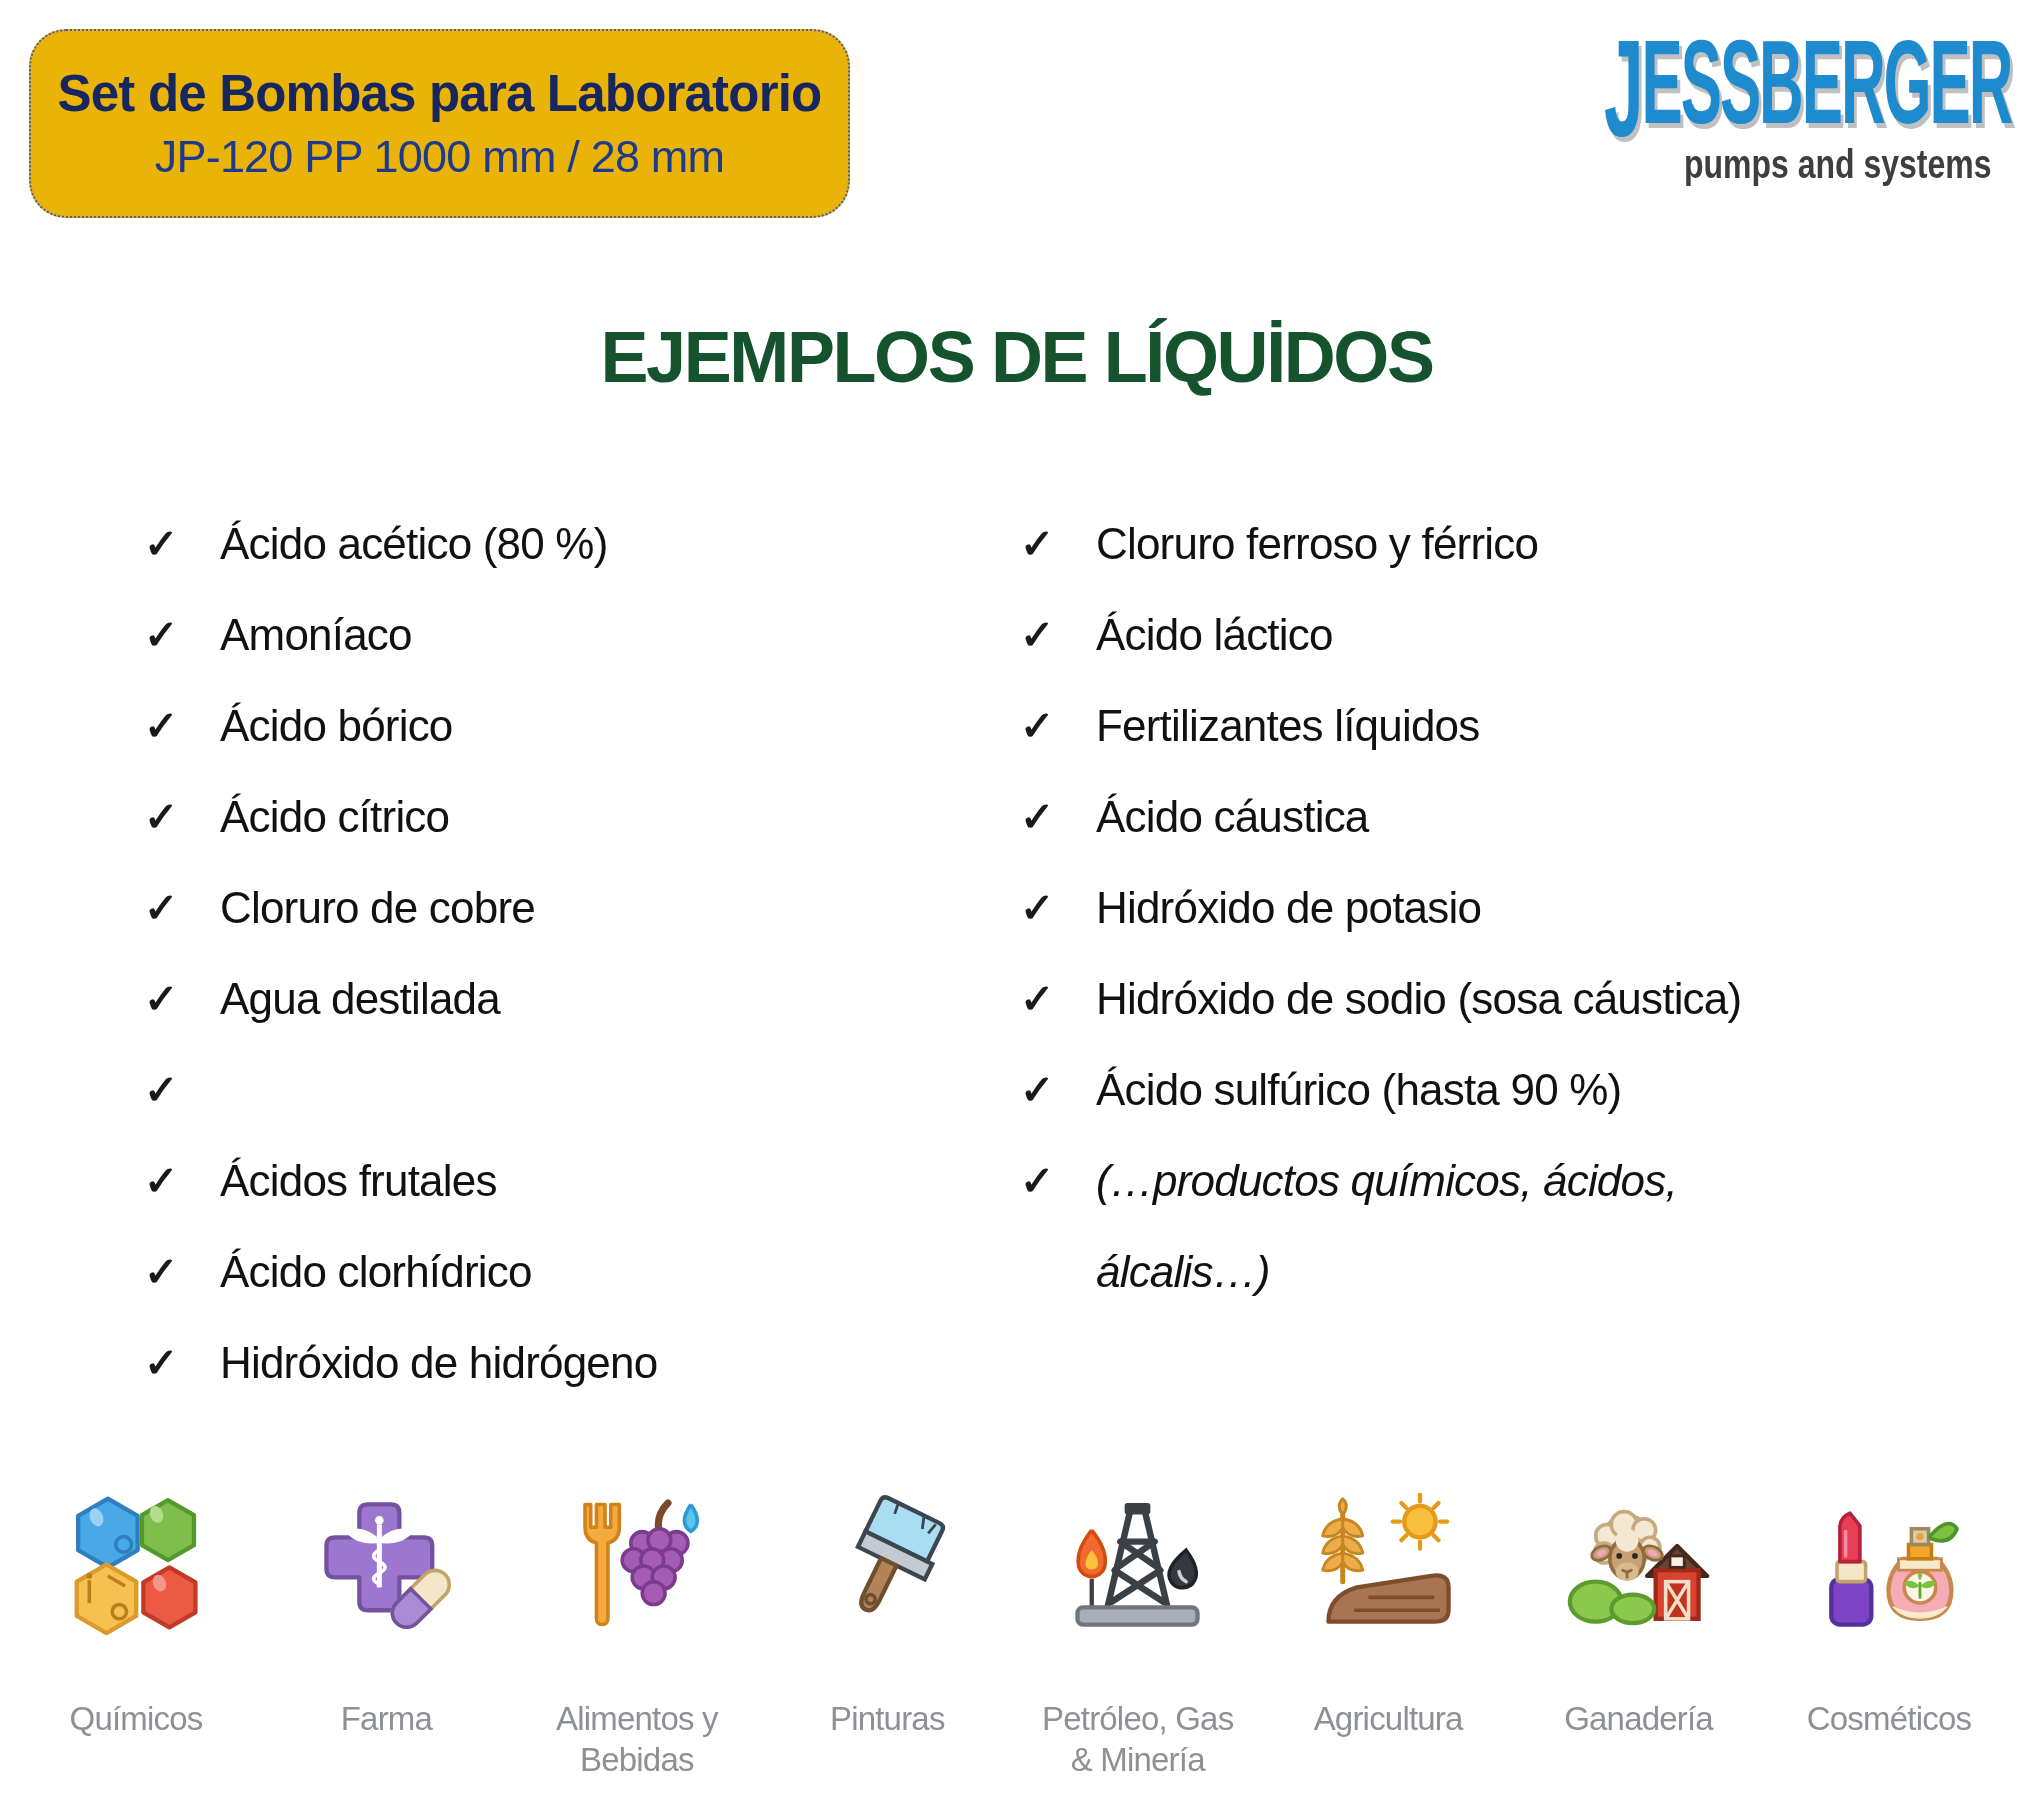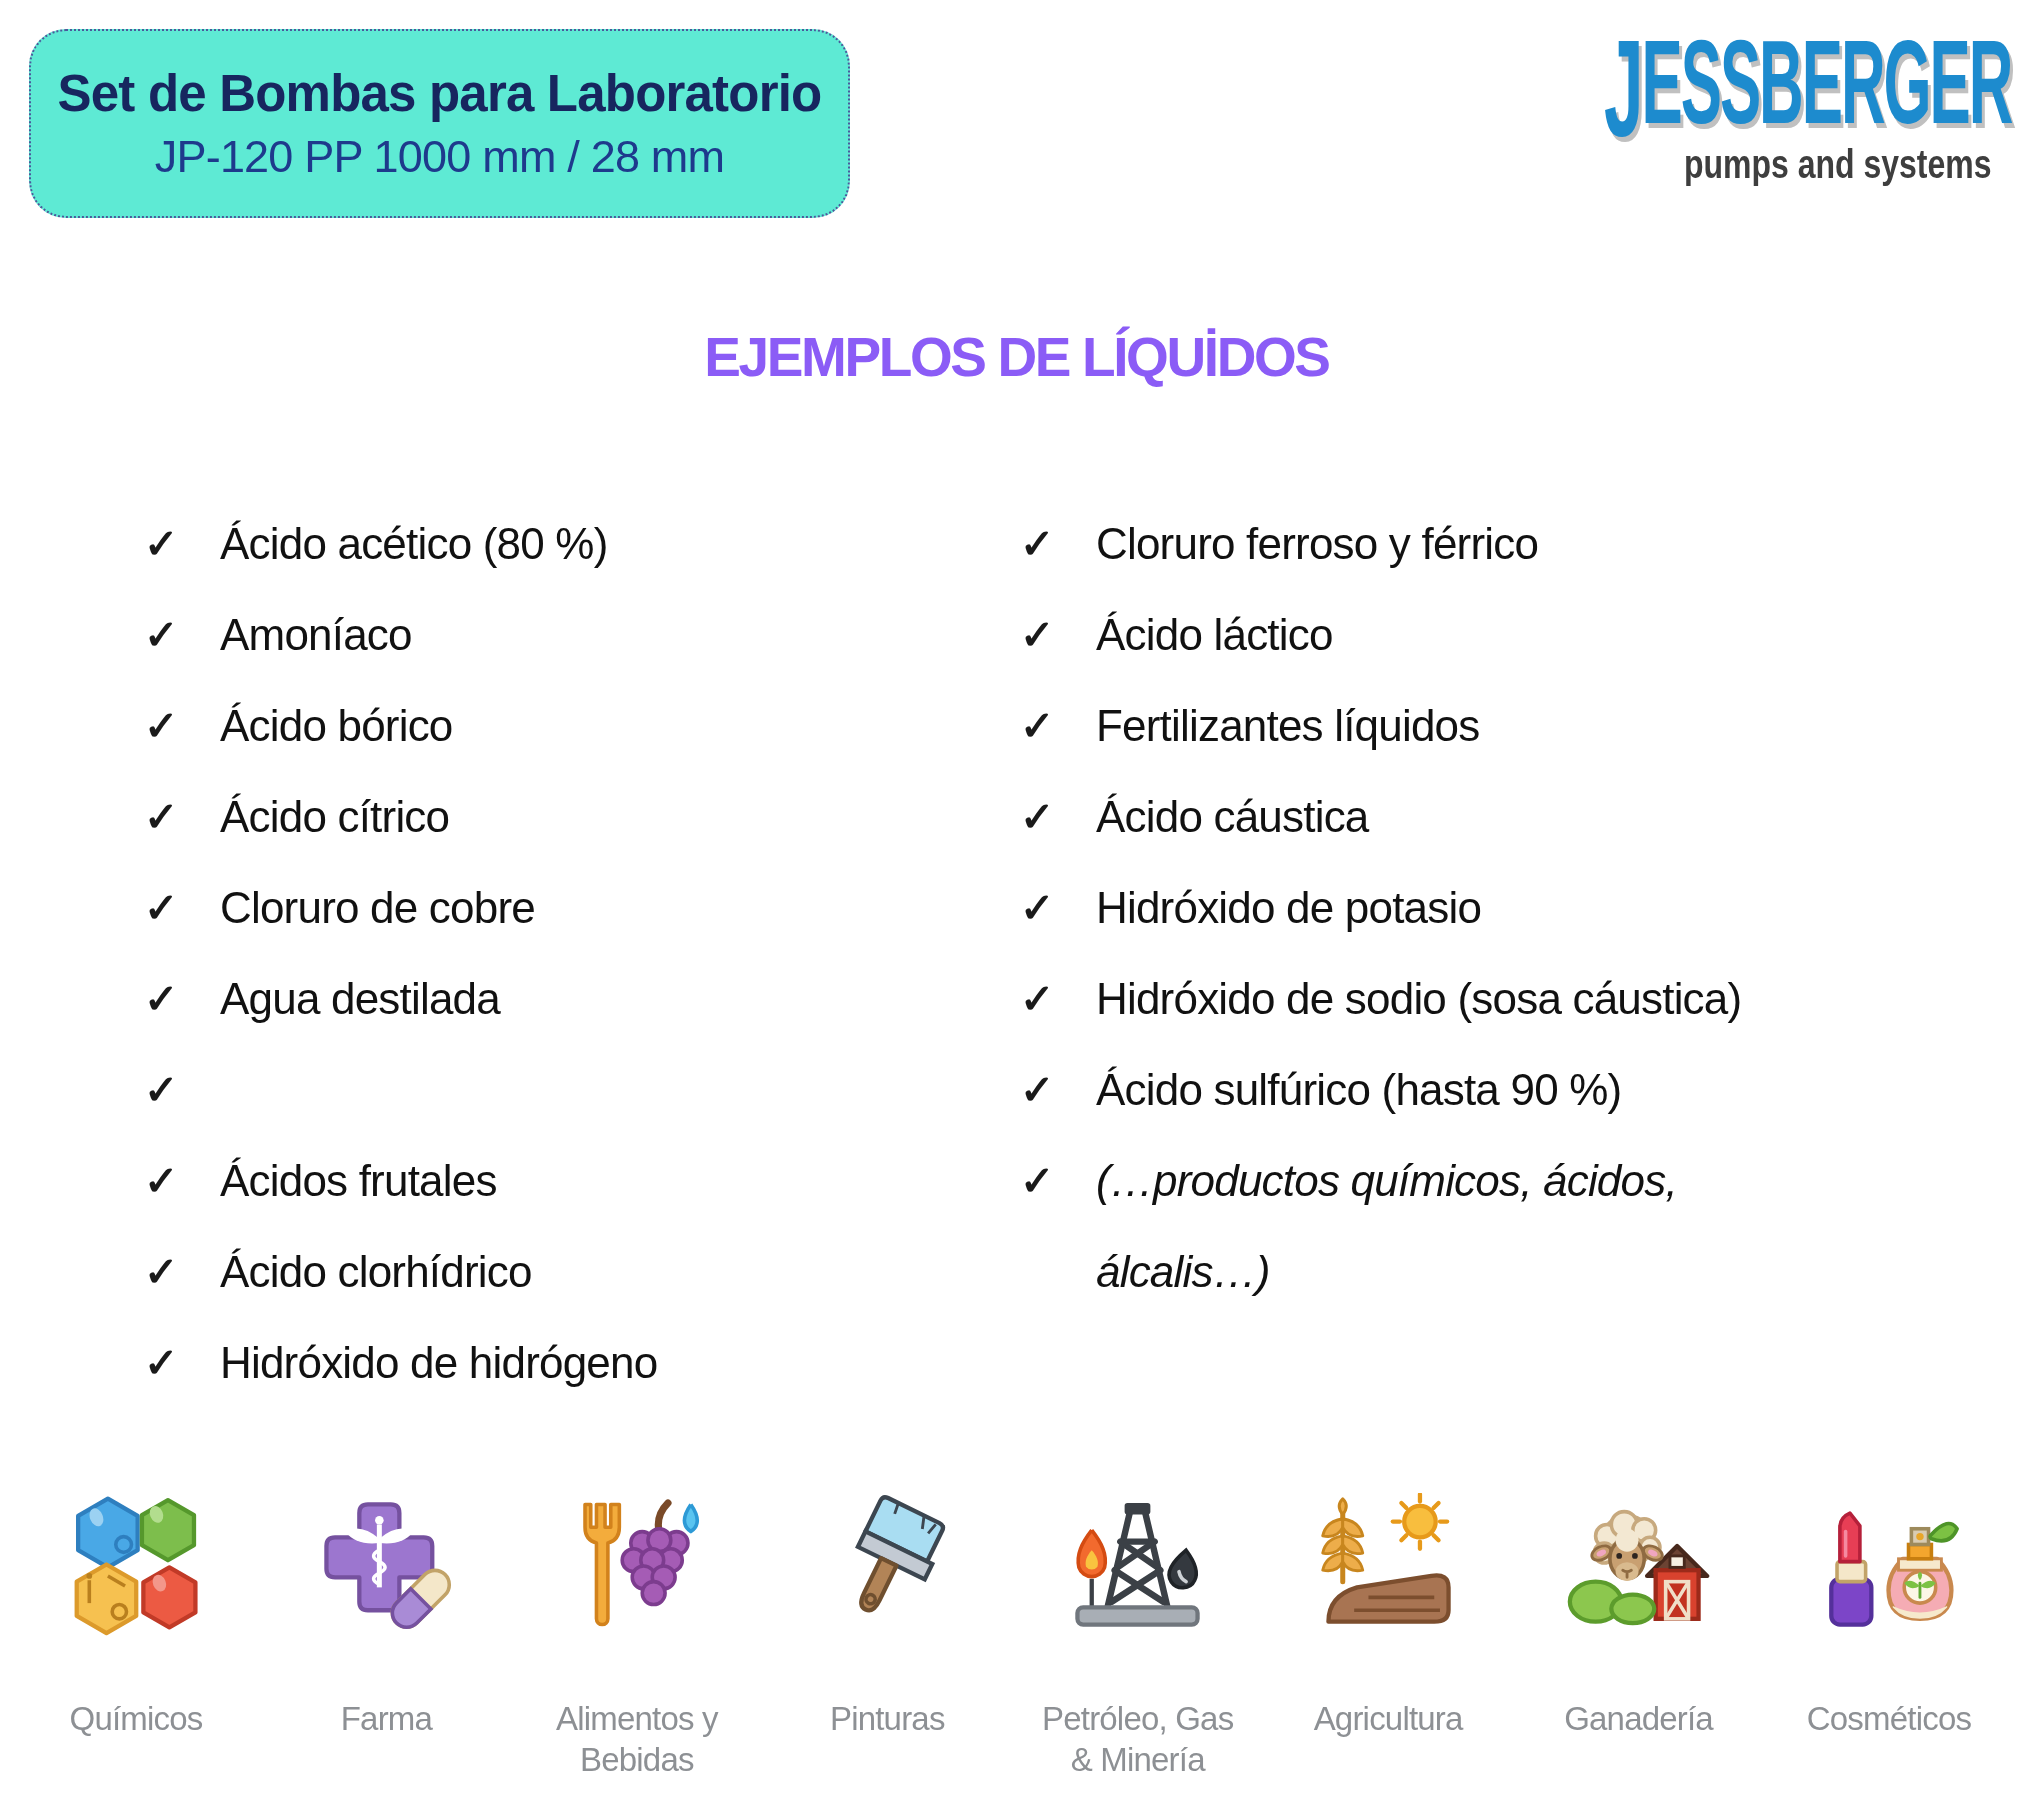--- a/index.html
+++ b/index.html
@@ -15,21 +15,21 @@
   
   .product-box {
     position: absolute;
     left: 29px; top: 29px;
     width: 821px; height: 189px;
     border: 2.4px dotted #4a5a9b;
     border-radius: 37px;
     display: flex; flex-direction: column;
     align-items: center; justify-content: center;
     gap: 8px;
-    background: #5eead4;
+    background: #eab308;
   }
   .product-title {
     font-size: 51px; font-weight: bold;
     letter-spacing: -0.8px;
     color: #17265f;
   }
   .product-subtitle {
     font-size: 45px;
     letter-spacing: -0.8px;
     color: #1e3a8c;
@@ -66,24 +66,24 @@
     margin-left: 118px;
     margin-top: -4.8px;
     white-space: nowrap;
   }
 
   
   .main-title {
     position: absolute;
     left: 0; right: 0; top: 314px;
     text-align: center;
-    font-size: 55px; line-height: 86px;
+    font-size: 72px; line-height: 86px;
     font-weight: bold;
     letter-spacing: -2.4px;
-    color: #8b5cf6;
+    color: #14532d;
     white-space: nowrap;
   }
 
   
   .list { position: absolute; list-style: none; }
   .list-left  { left: 144px;  top: 518px; }
   .list-right { left: 1020px; top: 518px; }
   .item {
     display: flex;
     align-items: flex-start;

